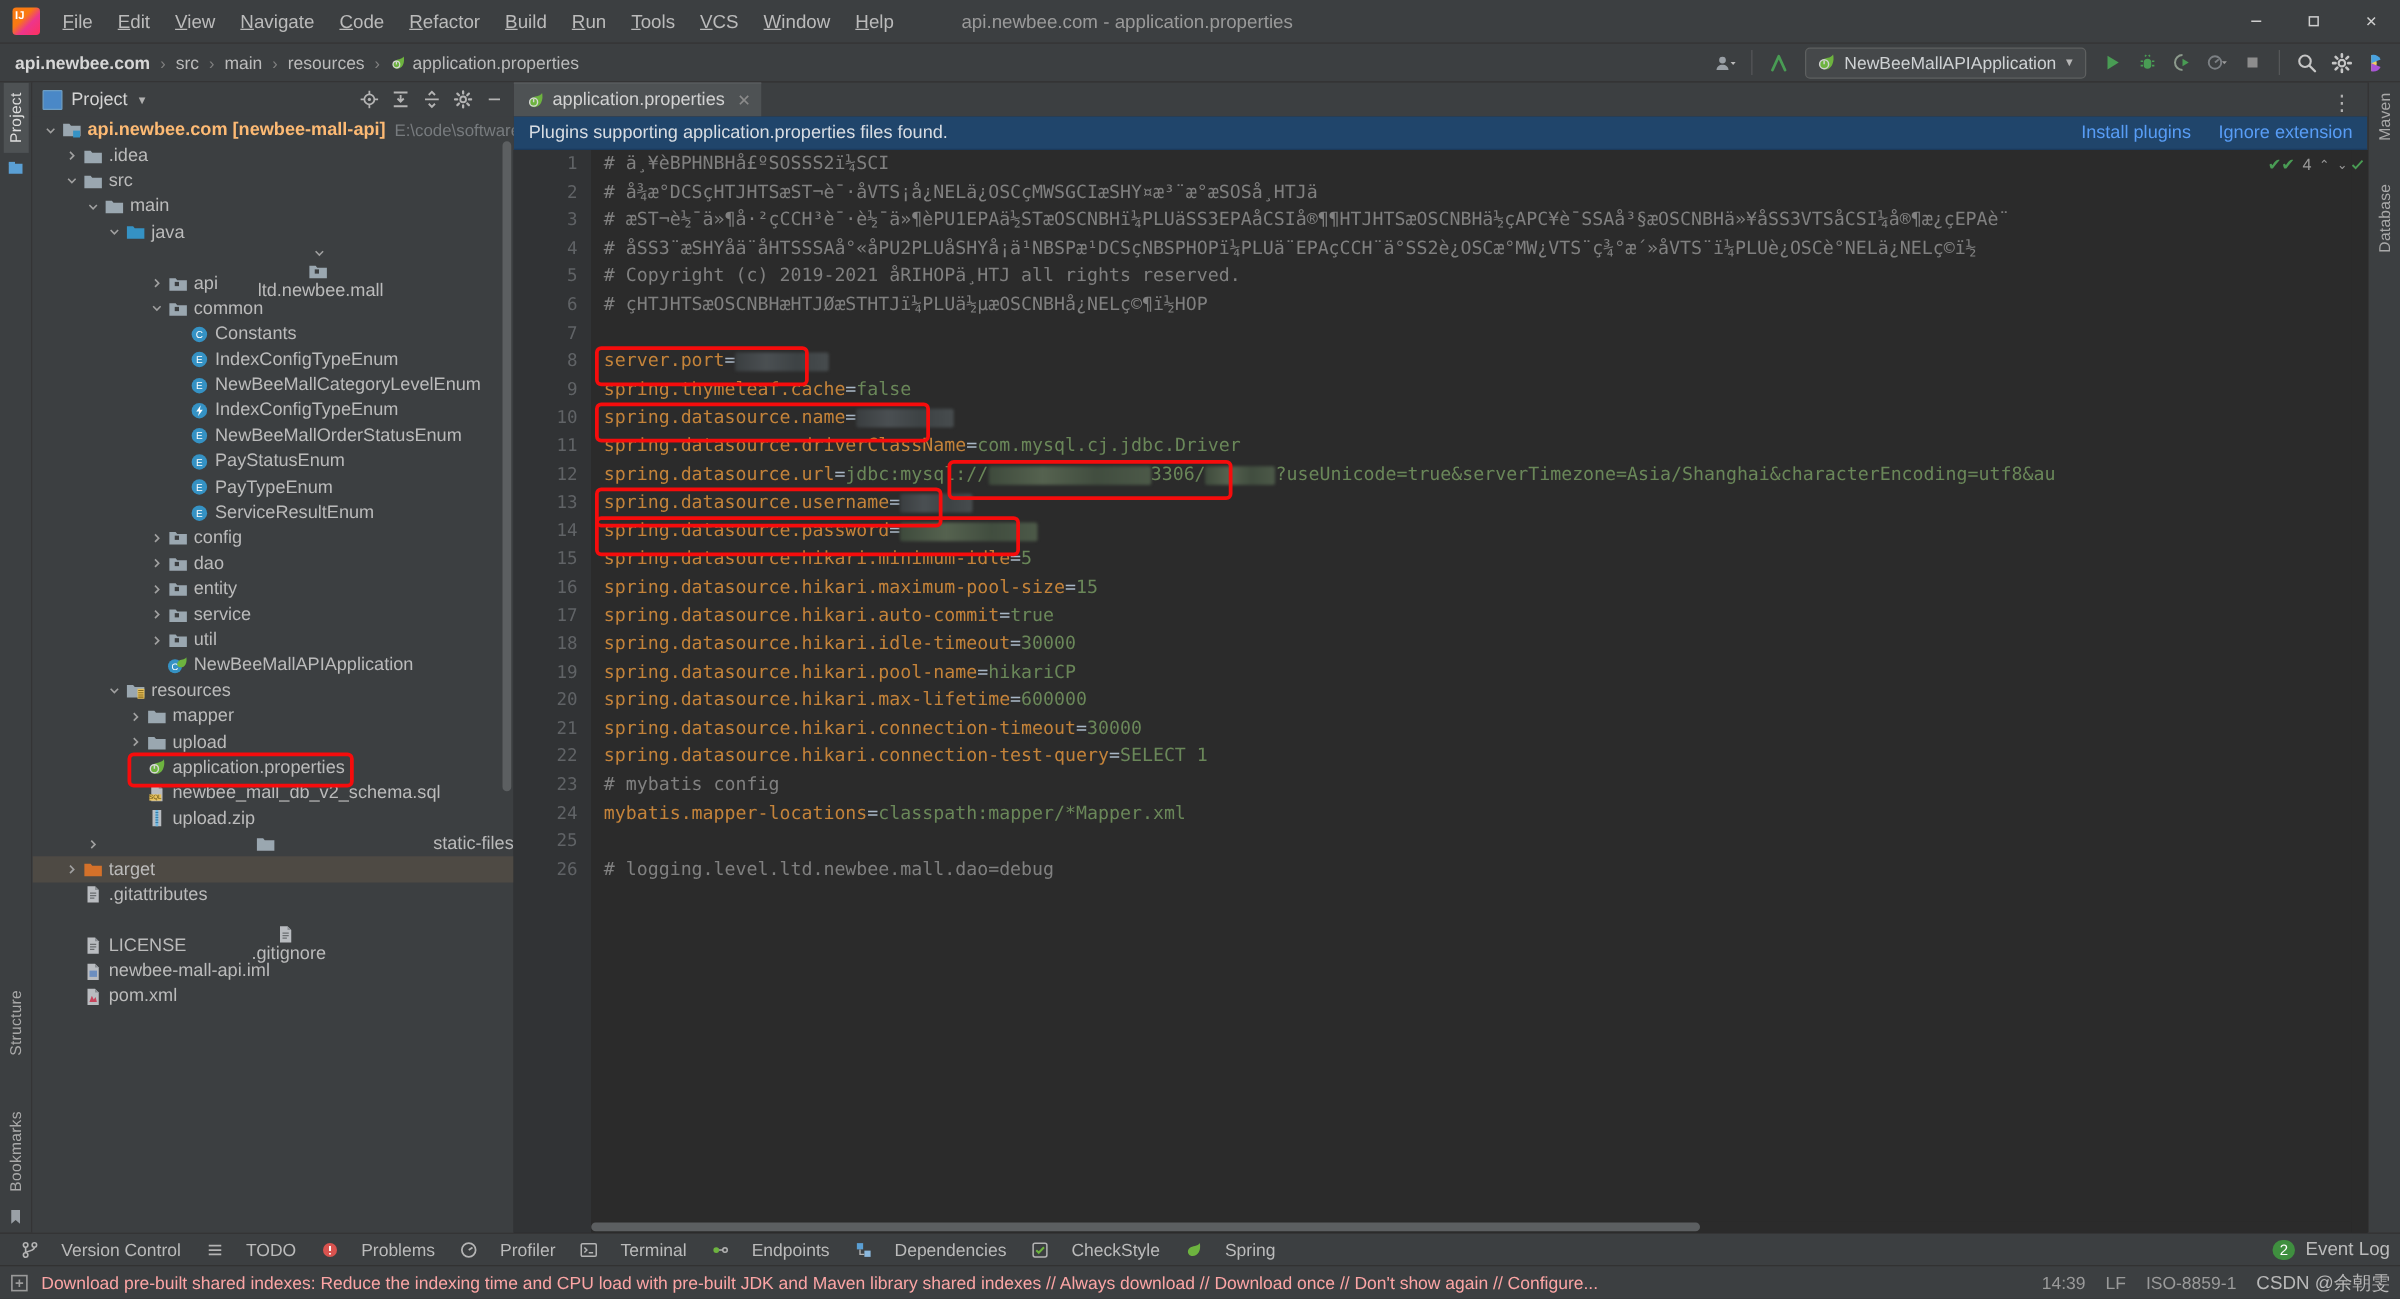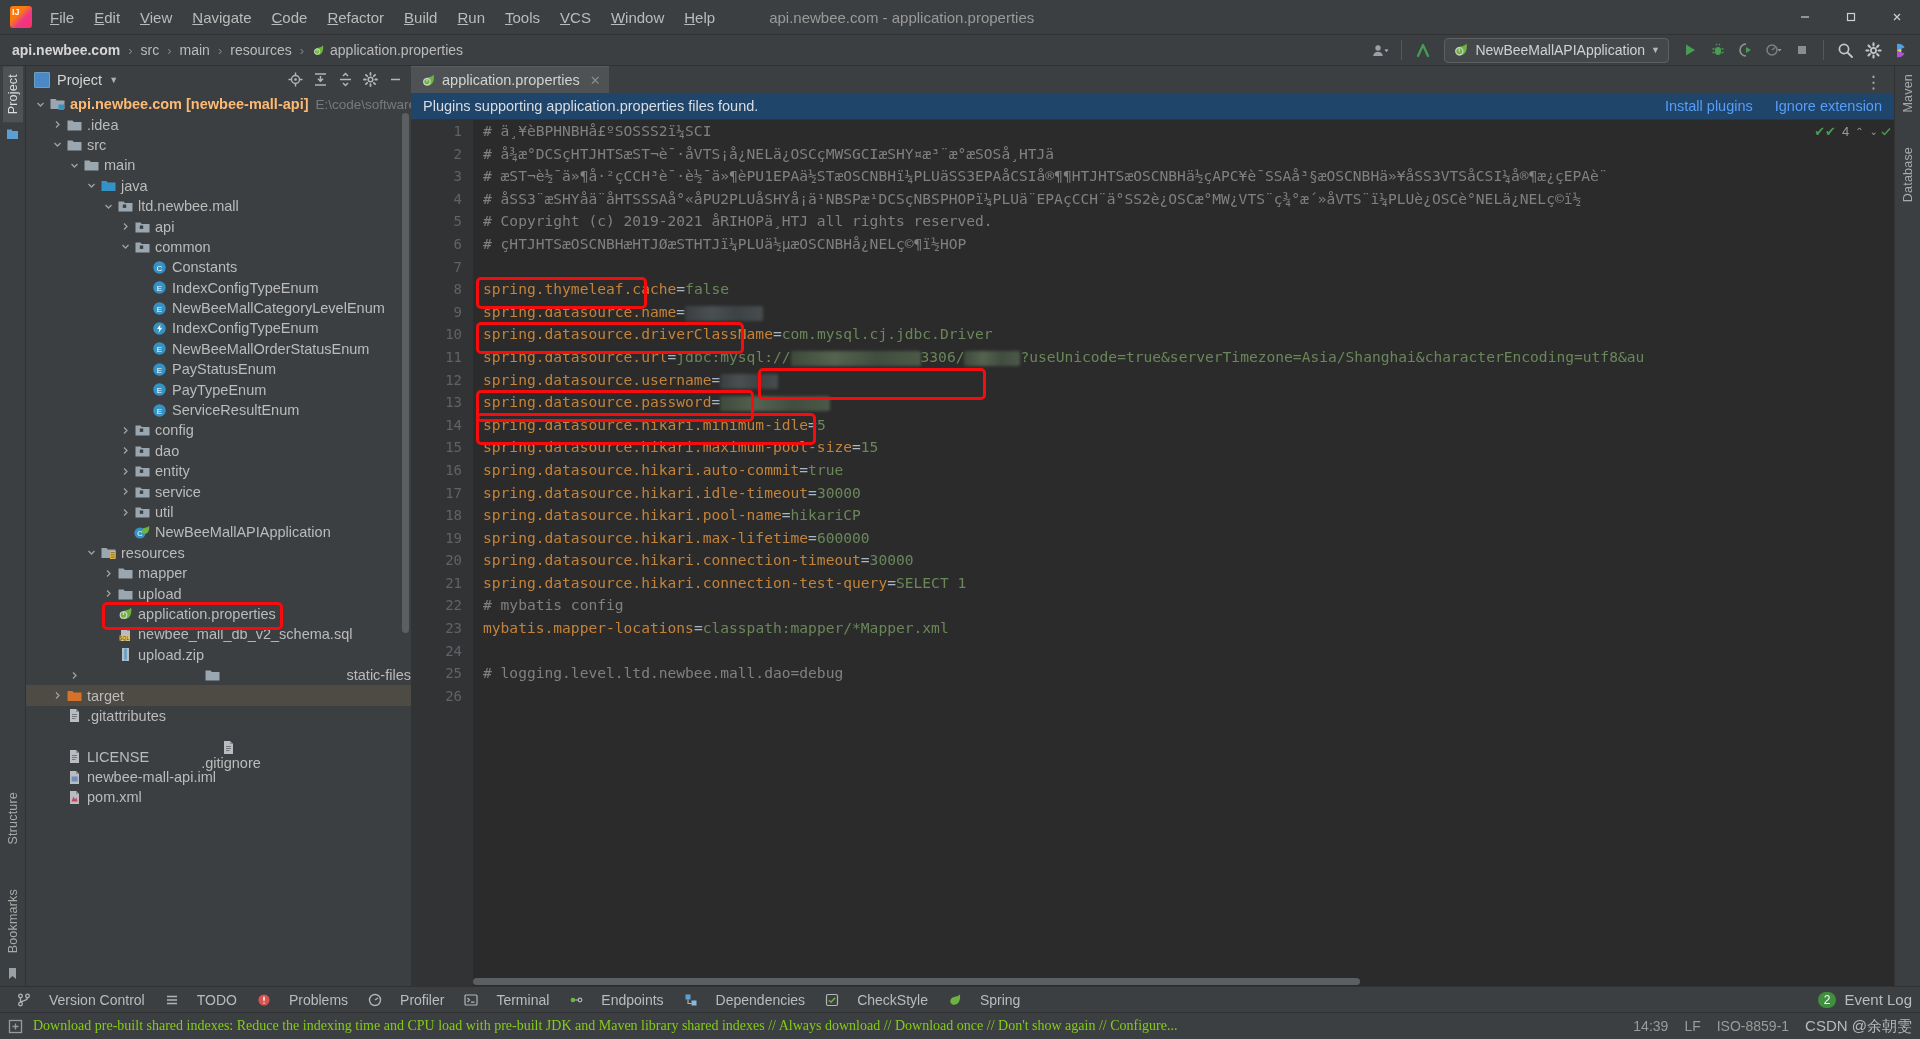--- a/index.html
+++ b/index.html
@@ -108,21 +108,21 @@
 
   
   .twbar{height:25px;background:#3c3f41;display:flex;align-items:center;flex:0 0 25px;
          padding:0 8px;gap:2px;border-top:1px solid #323232;}
   .tw{display:flex;align-items:center;gap:18px;padding:2px 9px;font-size:14px;color:#bbbbbb;border-radius:3px;}
   .tw-right{margin-left:auto;display:flex;align-items:center;gap:8px;}
   .badge{background:#3f8f3f;color:#fff;border-radius:9px;padding:0px 6px;font-size:12px;line-height:16px;}
 
   .status{height:26px;background:#3c3f41;display:flex;align-items:center;flex:0 0 26px;
           padding:0 8px;font-size:14px;color:#9a9a9a;gap:10px;border-top:1px solid #323232;}
-  .status .msg{color:#84cc16;font-family:Liberation Serif, serif;}
+  .status .msg{color:#fca5a5;}
   .status-right{margin-left:auto;display:flex;align-items:center;gap:16px;}
   .wm{color:#b9b9b9;font-size:15px;}
   svg{display:block;}
 </style>
 </head>
 <body>
 
 <div class="app">
 
   <div class="titlebar">
@@ -379,21 +379,21 @@
                 <path d="M1.5 3l3 3 3-3" stroke="#a0a0a0" stroke-width="1.3" fill="none"></path>
               </svg>
             </span>
             <span class="ico">
               <svg width="15" height="14" viewBox="0 0 15 14">
                 <path d="M0.5 2h5l1.3 1.6h7.7V12H0.5z" fill="#3592c4"></path>
               </svg>
             </span>
             <span class="label">java</span>
           </div>
-          <div class="row" style="padding-left: 76px;">
+          <div class="row" style="padding-left: 76px; flex-direction: column;">
             <span class="arrow">
               <svg width="9" height="9" viewBox="0 0 9 9">
                 <path d="M1.5 3l3 3 3-3" stroke="#a0a0a0" stroke-width="1.3" fill="none"></path>
               </svg>
             </span>
             <span class="ico">
               <svg width="15" height="14" viewBox="0 0 15 14">
                 <path d="M0.5 2.5h5l1.3 1.6h7.7v8.4H0.5z" fill="#9aa7b0"></path>
                 <rect x="4.8" y="5.5" width="3.4" height="3.4" fill="#3c3f41"></rect>
               </svg>
@@ -805,20 +805,21 @@
             <div class="gl">26</div>
           </div>
         <div class="codearea" id="codearea">
             <div class="cl"><span class="cmt"># ä¸¥èBPHNBHå£ºSOSSS2ï¼SCI</span></div>
             <div class="cl"><span class="cmt"># å¾æ°DCSçHTJHTSæST¬è¯·åVTS¡å¿NELä¿OSCçMWSGCIæSHY¤æ³¨æ°æSOSå¸HTJä</span></div>
             <div class="cl"><span class="cmt"># æST¬è½¯ä»¶å·²çCCH³è¯·è½¯ä»¶èPU1EPAä½STæOSCNBHï¼PLUäSS3EPAåCSIå®¶¶HTJHTSæOSCNBHä½çAPC¥è¯SSAå³§æOSCNBHä»¥åSS3VTSåCSI¼å®¶æ¿çEPAè¨­</span></div>
             <div class="cl"><span class="cmt"># åSS3¨æSHYåä¨åHTSSSAå°«åPU2PLUåSHYå¡ä¹NBSPæ¹DCSçNBSPHOPï¼PLUä¨EPAçCCH¨ä°SS2è¿OSCæ°MW¿VTS¨ç¾°æ´»åVTS¨ï¼PLUè¿OSCè°NELä¿NELç©ï½</span></div>
             <div class="cl"><span class="cmt"># Copyright (c) 2019-2021 åRIHOPä¸HTJ all rights reserved.</span></div>
             <div class="cl"><span class="cmt"># çHTJHTSæOSCNBHæHTJØæSTHTJï¼PLUä½µæOSCNBHå¿NELç©¶ï½HOP</span></div>
             <div class="cl">&nbsp;</div>
+            <div class="cl"><span class="key">server.port</span><span class="eq">=</span><span class="redact" style="width:75px;height:15px"></span></div>
             <div class="cl"><span class="key">spring.thymeleaf.cache</span><span class="eq">=</span><span class="val">false</span></div>
             <div class="cl"><span class="key">spring.datasource.name</span><span class="eq">=</span><span class="redact" style="width:78px;height:15px"></span></div>
             <div class="cl"><span class="key">spring.datasource.driverClassName</span><span class="eq">=</span><span class="val">com.mysql.cj.jdbc.Driver</span></div>
             <div class="cl"><span class="key">spring.datasource.url</span><span class="eq">=</span><span class="val">jdbc:mysql://</span><span class="redact g" style="width:130px;height:15px"></span><span class="val">3306/</span><span class="redact g" style="width:56px;height:15px"></span><span class="val">?useUnicode=true&amp;serverTimezone=Asia/Shanghai&amp;characterEncoding=utf8&amp;au</span></div>
             <div class="cl"><span class="key">spring.datasource.username</span><span class="eq">=</span><span class="redact" style="width:58px;height:15px"></span></div>
             <div class="cl"><span class="key">spring.datasource.password</span><span class="eq">=</span><span class="redact g" style="width:110px;height:15px"></span></div>
             <div class="cl"><span class="key">spring.datasource.hikari.minimum-idle</span><span class="eq">=</span><span class="val">5</span></div>
             <div class="cl"><span class="key">spring.datasource.hikari.maximum-pool-size</span><span class="eq">=</span><span class="val">15</span></div>
             <div class="cl"><span class="key">spring.datasource.hikari.auto-commit</span><span class="eq">=</span><span class="val">true</span></div>
             <div class="cl"><span class="key">spring.datasource.hikari.idle-timeout</span><span class="eq">=</span><span class="val">30000</span></div>

